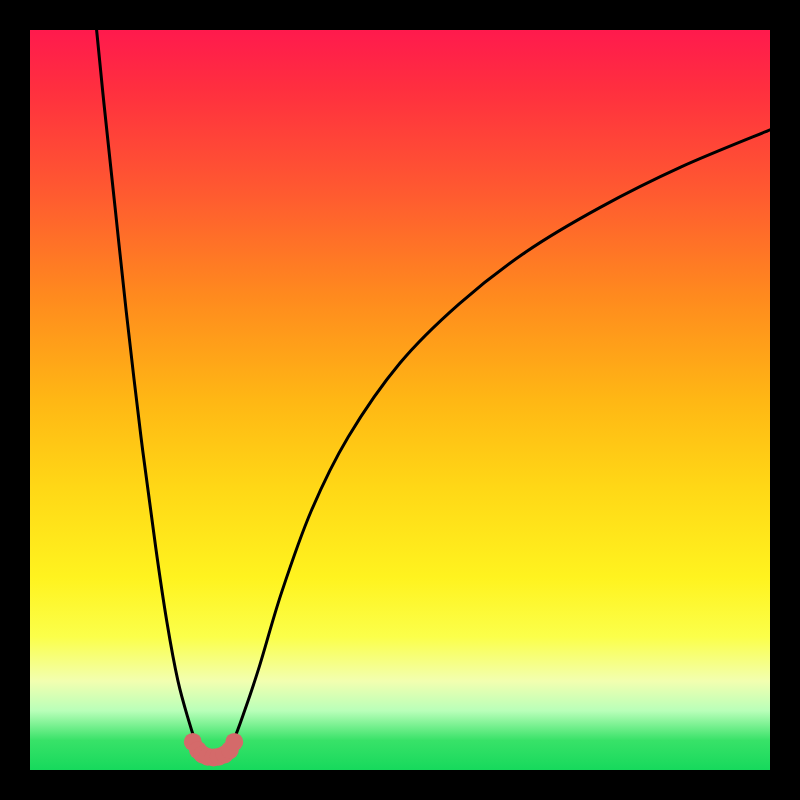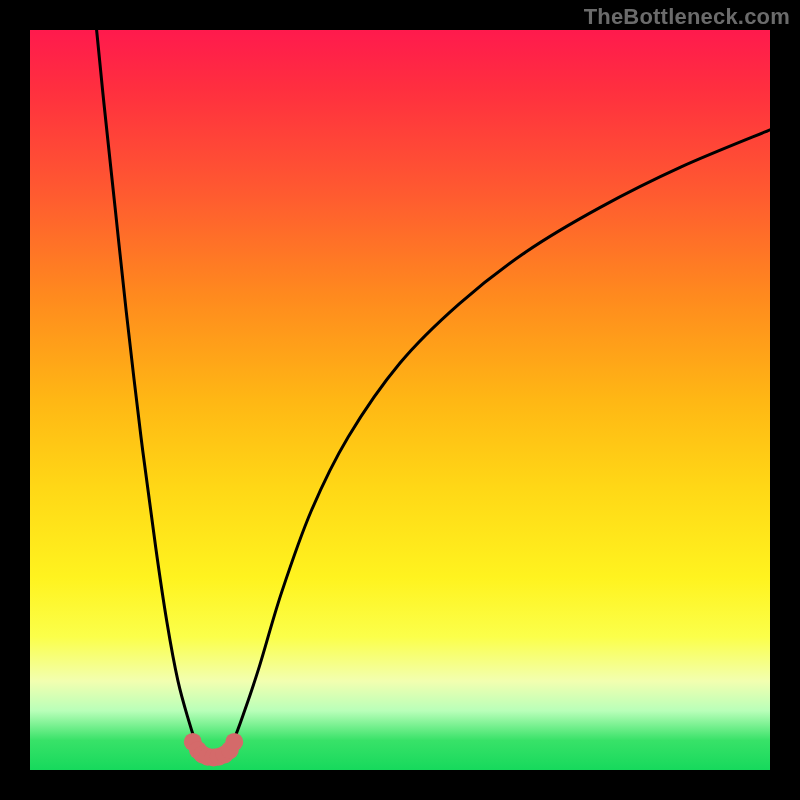--- a/index.html
+++ b/index.html
@@ -73,14 +73,13 @@
           <circle cx="177.6" cy="726.68" r="9" fill="#d46a6a"></circle>
           <circle cx="183.52" cy="727.42" r="9" fill="#d46a6a"></circle>
           <circle cx="188.70000000000002" cy="726.68" r="9" fill="#d46a6a"></circle>
           <circle cx="194.62" cy="724.46" r="9" fill="#d46a6a"></circle>
           <circle cx="199.8" cy="720.02" r="9" fill="#d46a6a"></circle>
           <circle cx="204.24" cy="711.88" r="9" fill="#d46a6a"></circle>
         </g>
     </svg>
   </div>
 
-  <div class="watermark">TheBottleneck.com</div>
 </div>
 
 </body></html>

